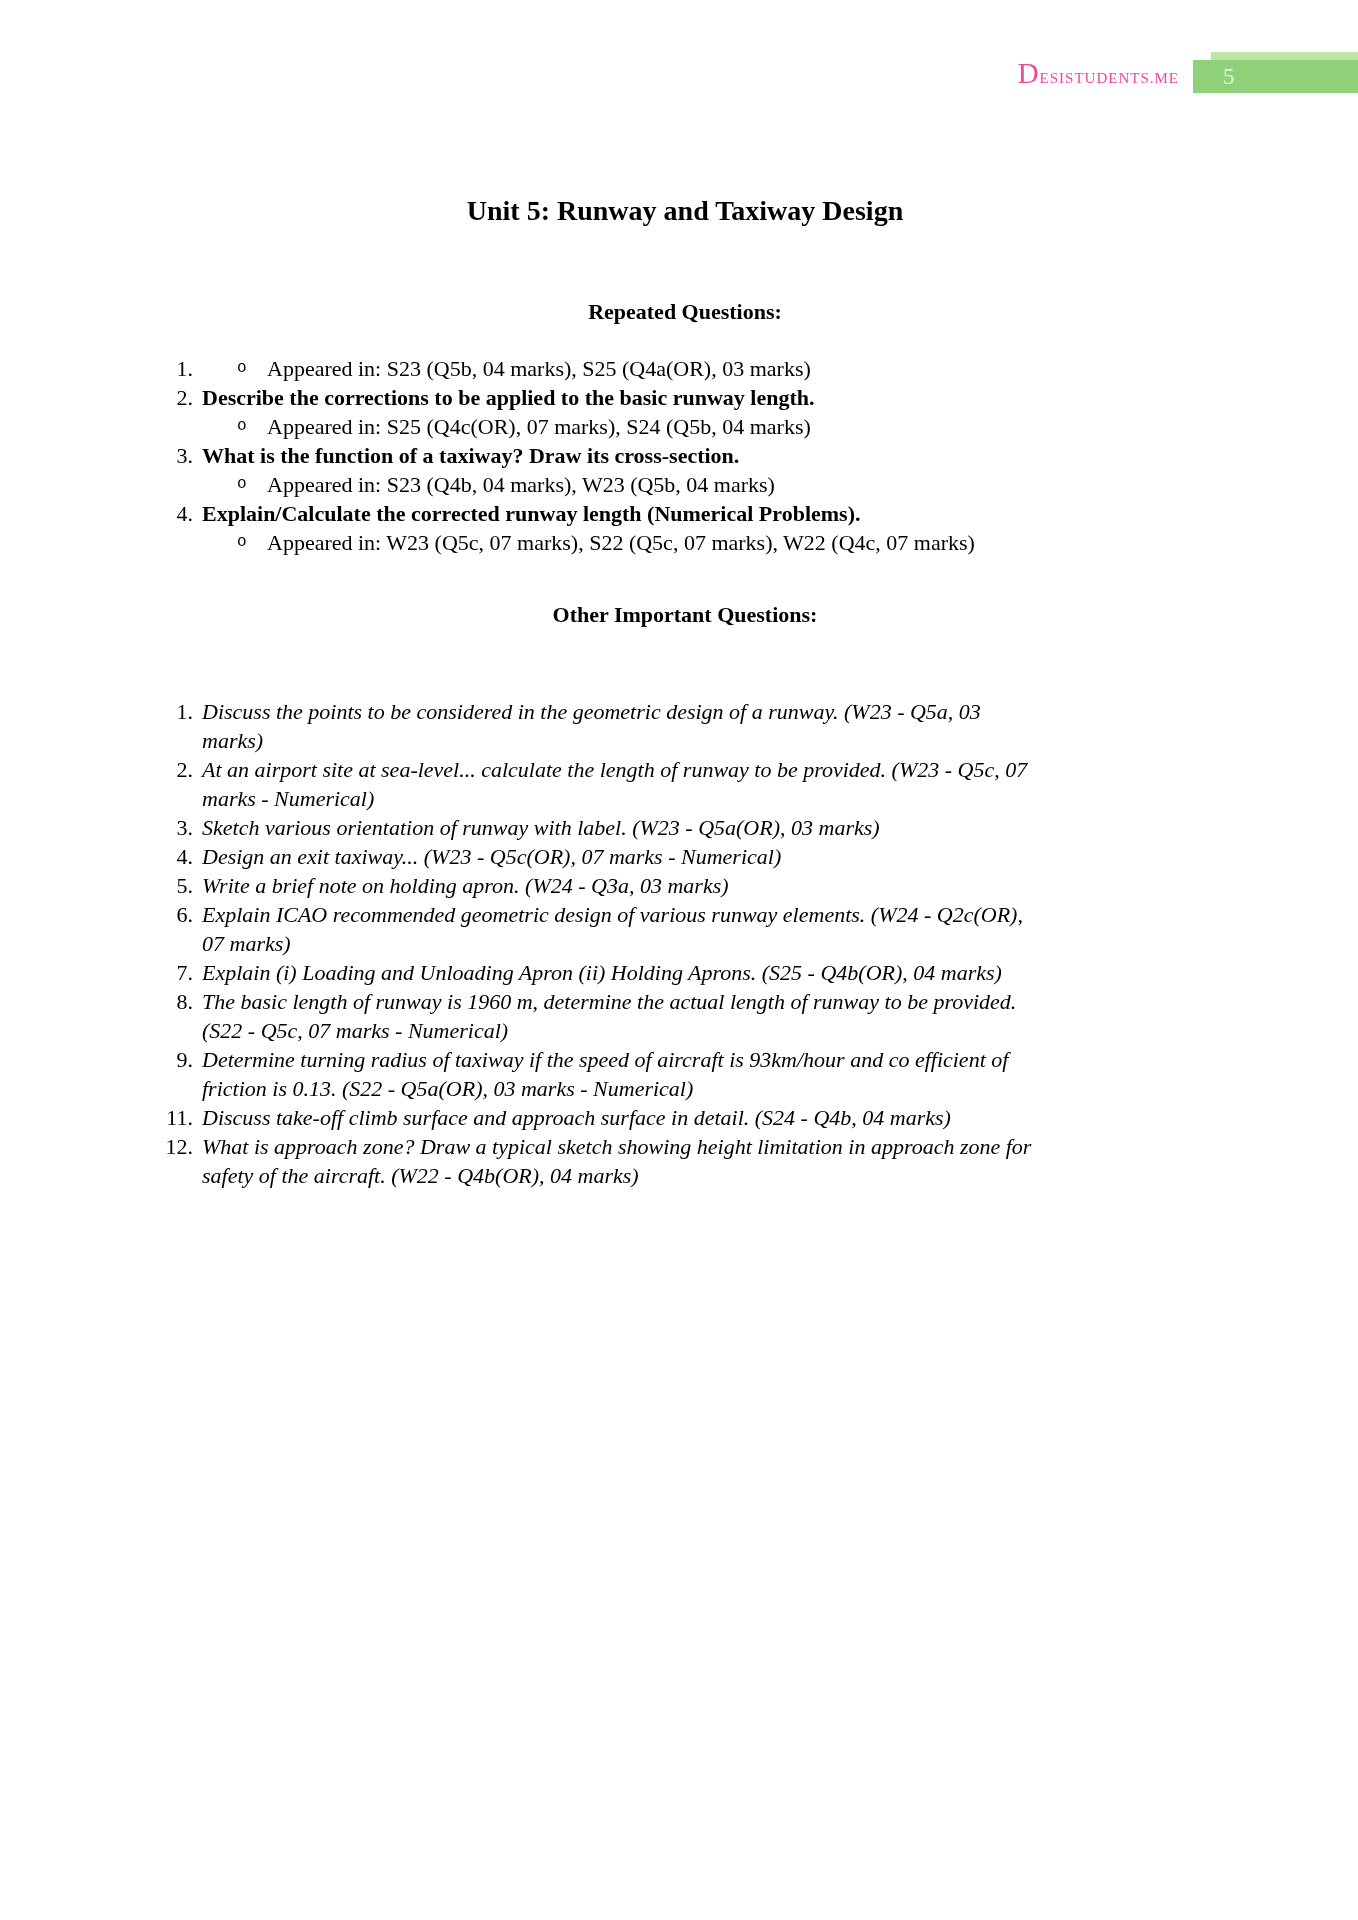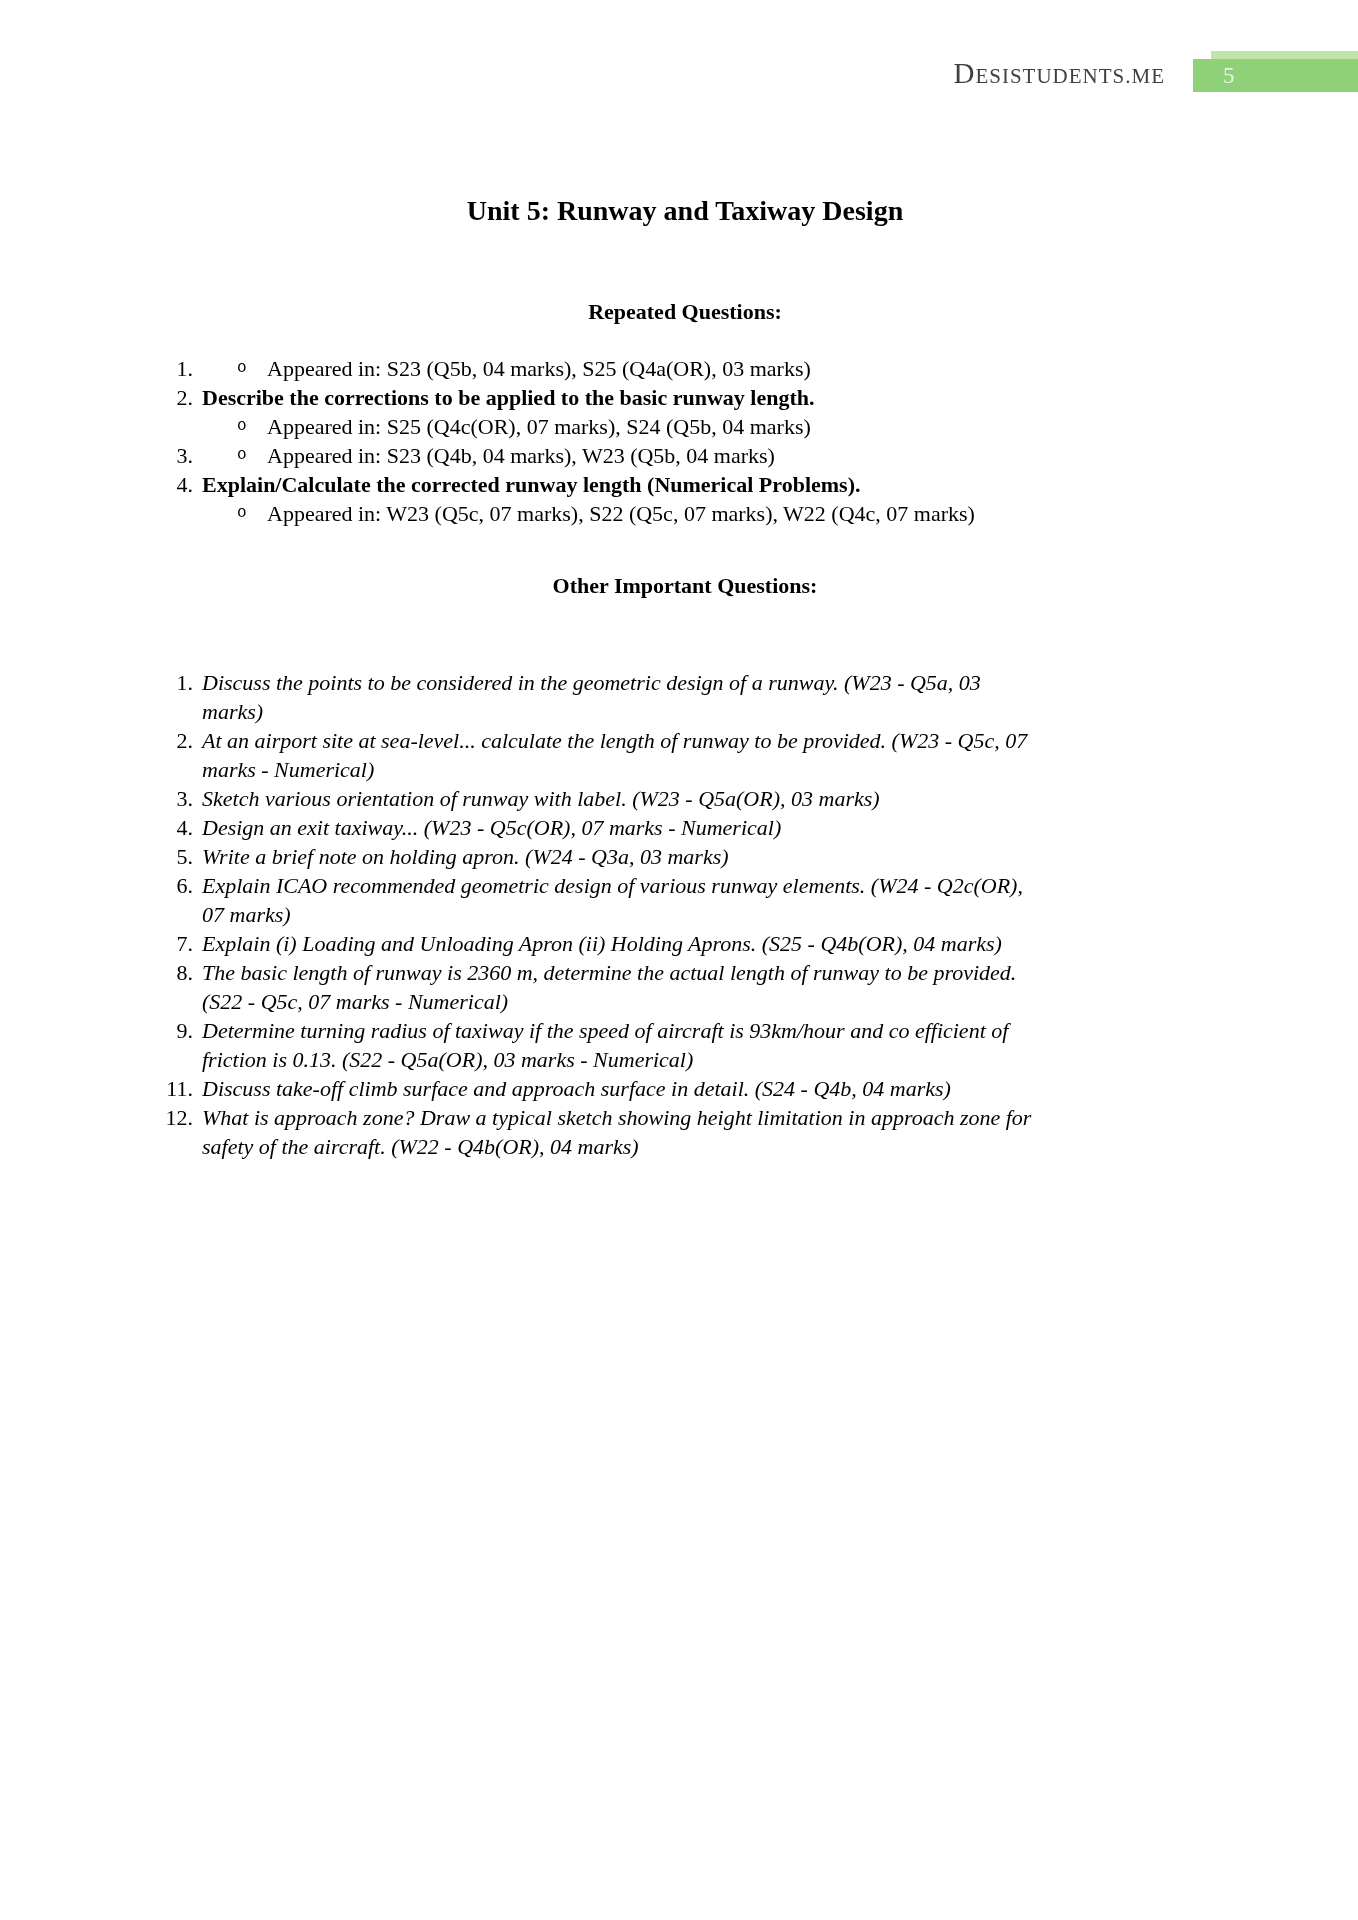--- a/index.html
+++ b/index.html
@@ -11,22 +11,22 @@
   }
   .page { position:relative; width:1358px; height:1920px; overflow:hidden; background:#fff; }
 
   
   .page-header {
     position:absolute; top:57px; right:0;
     display:flex; align-items:center;
   }
   .site-name {
     display:block;
-    font-size:21px; letter-spacing:1px; color:#404040;
-    margin-right:28px; line-height:33px;
+    font-size:15px; letter-spacing:1px; color:#ec4899;
+    margin-right:14px; line-height:33px;
   }
   .site-name::first-letter { font-size:29px; }
   .page-badge {
     position:relative; width:165px; height:33px;
     display:flex; align-items:center;
   }
   .page-badge::before {
     content:""; position:absolute; top:-8px; left:18px; right:0; height:8px;
     background:#c0e5ab;
   }
@@ -94,20 +94,21 @@
       <li>
         <span class="num">2.</span>
         <div class="q-bold">Describe the corrections to be applied to the basic runway length.</div>
         <div class="appeared-row">
           <span class="bullet">o</span>
           <span>Appeared in: S25 (Q4c(OR), 07 marks), S24 (Q5b, 04 marks)</span>
         </div>
       </li>
       <li>
         <span class="num">3.</span>
+        <div class="q-bold">What is the function of a taxiway? Draw its cross-section.</div>
         <div class="appeared-row">
           <span class="bullet">o</span>
           <span>Appeared in: S23 (Q4b, 04 marks), W23 (Q5b, 04 marks)</span>
         </div>
       </li>
       <li>
         <span class="num">4.</span>
         <div class="q-bold">Explain/Calculate the corrected runway length (Numerical Problems).</div>
         <div class="appeared-row">
           <span class="bullet">o</span>
@@ -149,21 +150,21 @@
         <div class="line">Explain ICAO recommended geometric design of various runway elements. (W24 - Q2c(OR),</div>
         <div class="line">07 marks)</div>
       </li>
       <li>
         <span class="num">7.</span>
         <div class="line">Explain (i) Loading and Unloading Apron (ii) Holding Aprons. (S25 - Q4b(OR), 04 marks)</div>
 
       </li>
       <li>
         <span class="num">8.</span>
-        <div class="line">The basic length of runway is 2360 m, determine the actual length of runway to be provided.</div>
+        <div class="line">The basic length of runway is 1960 m, determine the actual length of runway to be provided.</div>
         <div class="line">(S22 - Q5c, 07 marks - Numerical)</div>
       </li>
       <li>
         <span class="num">9.</span>
         <div class="line">Determine turning radius of taxiway if the speed of aircraft is 93km/hour and co efficient of</div>
         <div class="line">friction is 0.13. (S22 - Q5a(OR), 03 marks - Numerical)</div>
       </li>
       <li>
         <span class="num">11.</span>
         <div class="line">Discuss take-off climb surface and approach surface in detail. (S24 - Q4b, 04 marks)</div>

